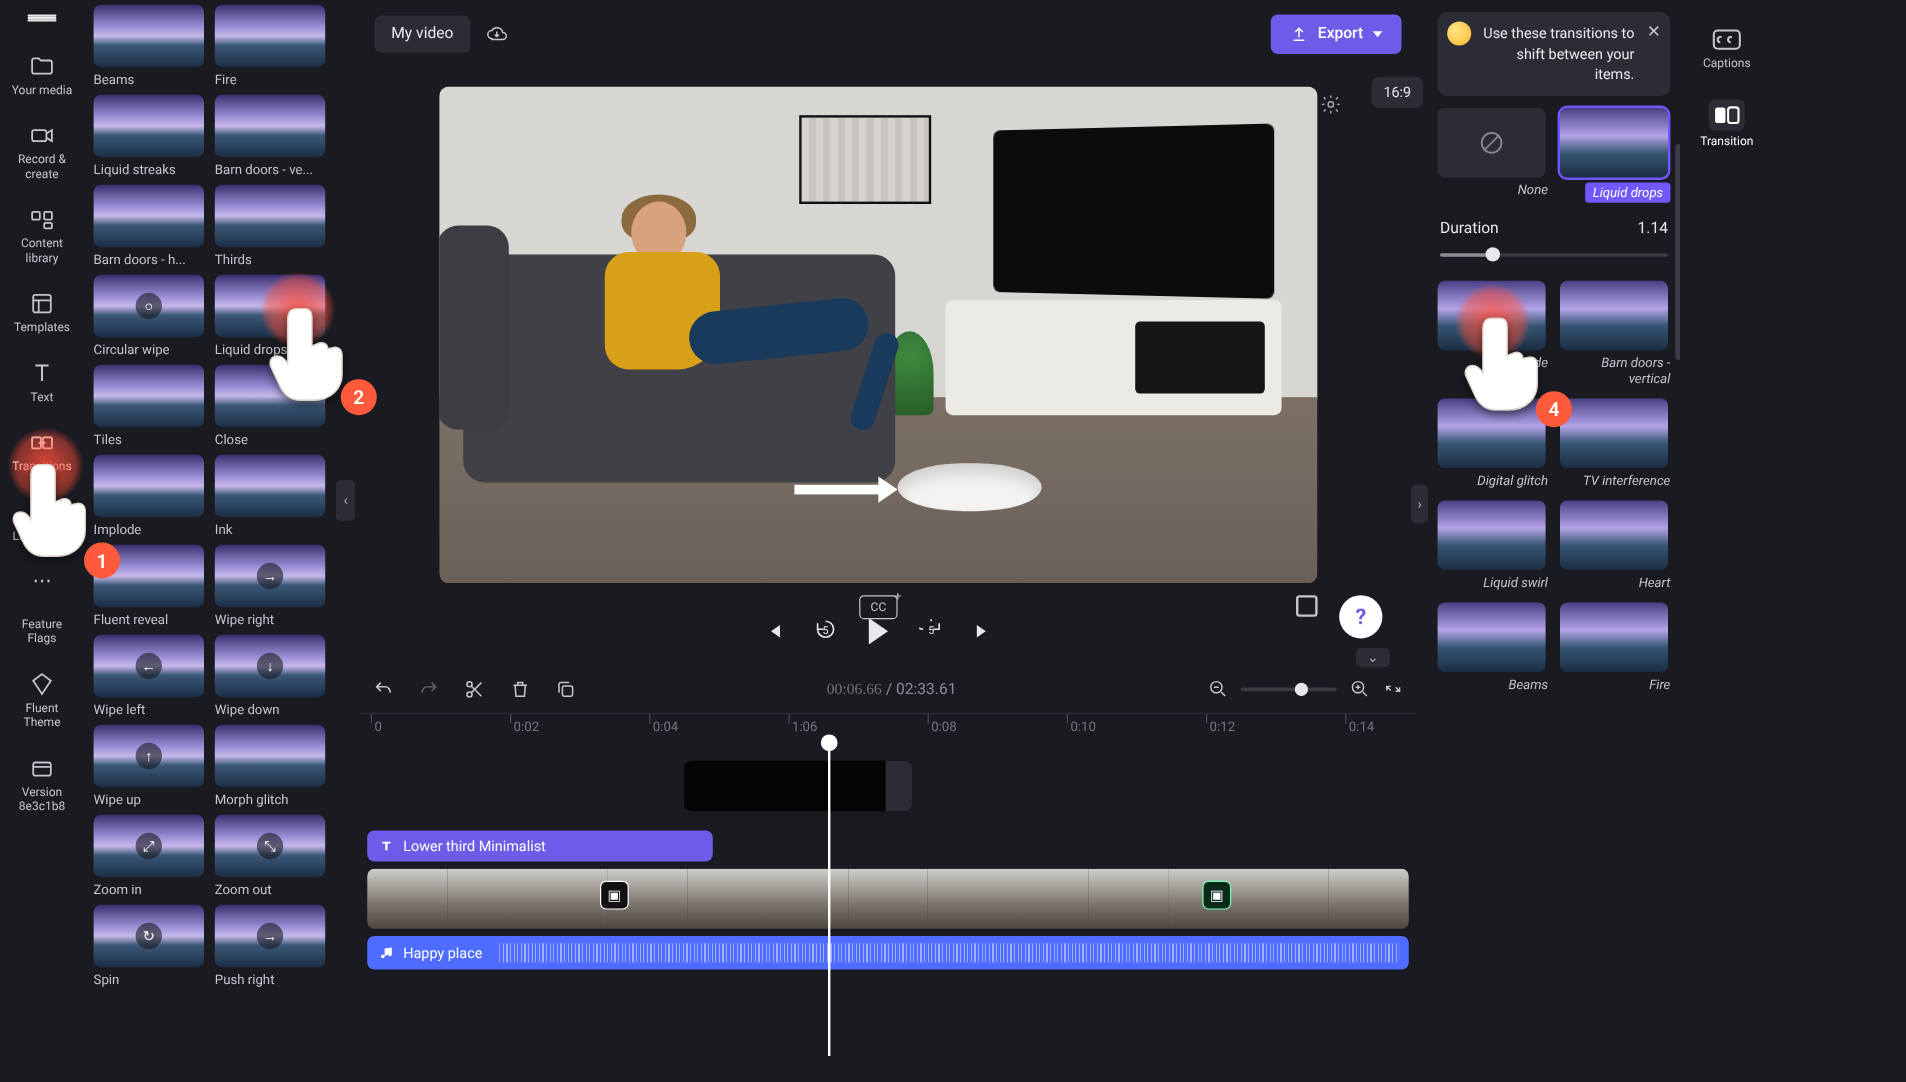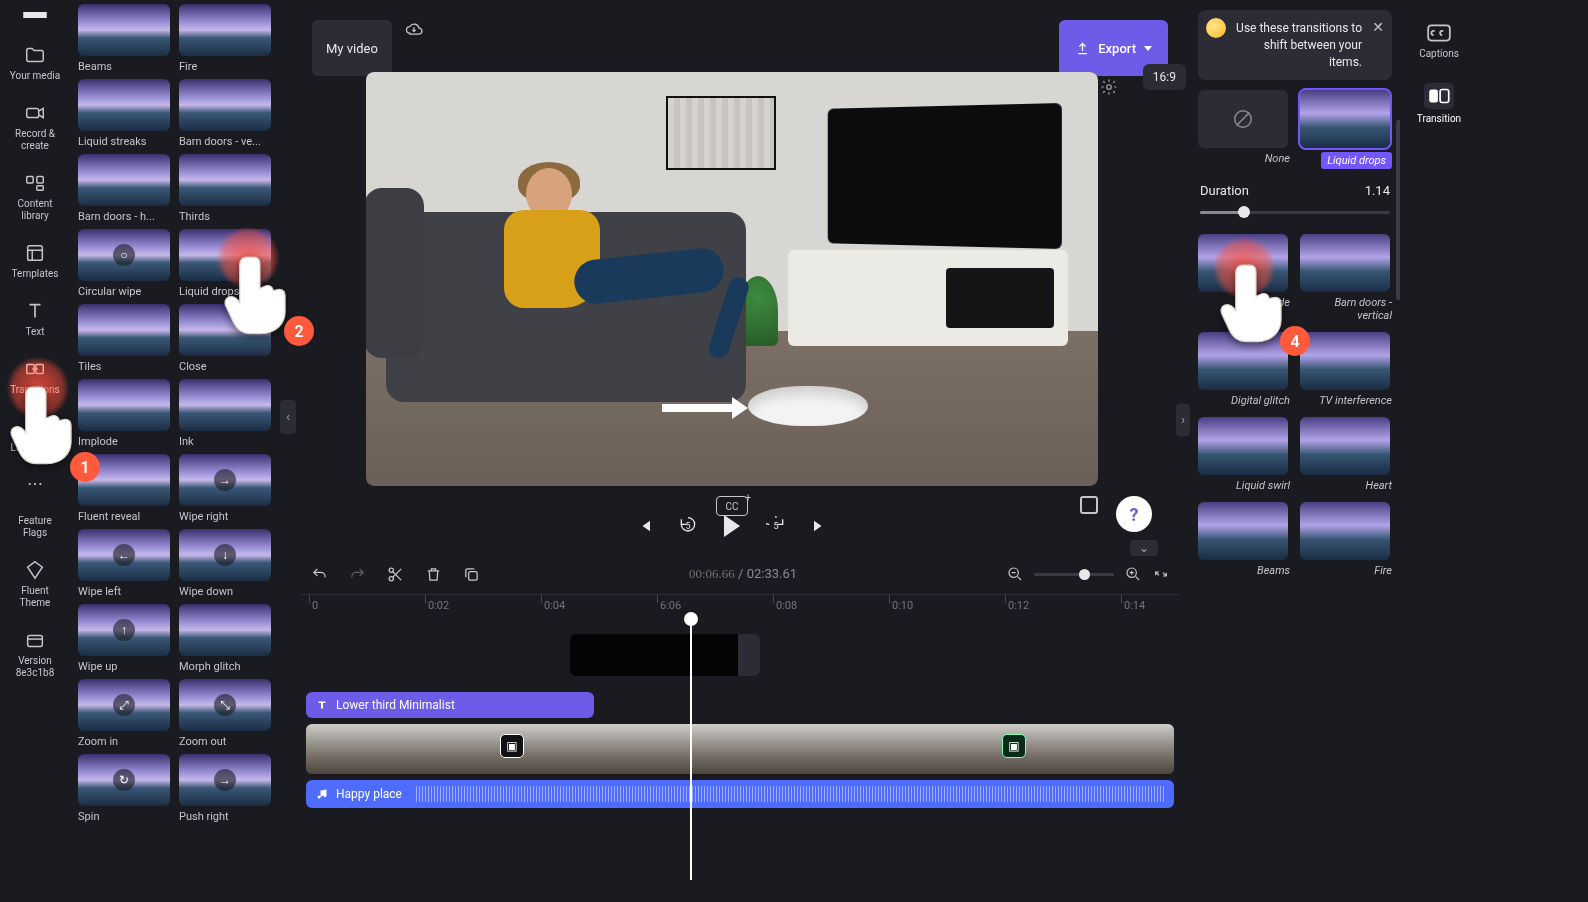--- a/index.html
+++ b/index.html
@@ -20,21 +20,21 @@
   .lib-item { width: 92px; cursor: pointer; }
   .lib-thumb { width: 92px; height: 52px; border-radius: 6px; background: linear-gradient(180deg, #3a2f6d 0%, #9a8fd6 35%, #c7b8ea 50%, #3b5878 65%, #1b2d44 100%); position: relative; overflow: hidden; }
   .lib-thumb .badge { position: absolute; left: 50%; top: 50%; transform: translate(-50%,-50%); width: 22px; height: 22px; background: rgba(26,26,33,.6); border-radius: 50%; display: flex; align-items: center; justify-content: center; color: #fff; font-size: 12px; }
   .lib-label { margin-top: 4px; font-size: 11px; color: #c5c5cc; white-space: nowrap; overflow: hidden; text-overflow: ellipsis; }
 
   
   .collapse-handle { position: absolute; left: 280px; top: 400px; width: 16px; height: 34px; background: #2c2c36; border-radius: 4px; display: flex; align-items: center; justify-content: center; color: #aaa; cursor: pointer; }
 
   
   .center { position: absolute; left: 300px; top: 0; width: 880px; height: 902px; }
-  .topbar { height: 56px; display: flex; padding: 0 12px; gap: 12px; margin-top: 20px; }
+  .topbar { height: 56px; display: flex; align-items: center; padding: 0 12px; gap: 12px; }
   .proj-chip { background: #2c2c36; padding: 8px 14px; border-radius: 6px; font-size: 13px; display: flex; align-items: center; gap: 10px; }
   .topbar-spacer { flex: 1; }
   .export-btn { background: #6c5ce7; color: #fff; padding: 9px 16px; border-radius: 6px; display: flex; align-items: center; gap: 8px; cursor: pointer; font-size: 13px; font-weight: 500; }
   .export-btn .chev { border-left: 4px solid transparent; border-right: 4px solid transparent; border-top: 5px solid #fff; }
   .aspect-pill { position: absolute; right: -6px; top: 64px; background: #2c2c36; border-radius: 6px; padding: 6px 10px; font-size: 12px; color: #e8e8ea; }
 
   .gear { position: absolute; right: 62px; top: 78px; color: #aaa; font-size: 16px; cursor: pointer; }
 
   
   .preview-wrap { position: absolute; left: 66px; top: 72px; width: 732px; height: 414px; background: #000; border-radius: 8px; overflow: hidden; }
@@ -474,21 +474,21 @@
               <path d="M4 9l5 5M4 14V9h5M20 15l-5-5M20 10v5h-5"></path>
             </svg>
           </div>
       </div>
     </div>
 
     <div class="ruler" id="ruler">
         <span class="tick" style="left: 12px;">0</span>
         <span class="tick" style="left: 128px;">0:02</span>
         <span class="tick" style="left: 244px;">0:04</span>
-        <span class="tick" style="left: 360px;">6:06</span>
+        <span class="tick" style="left: 360px;">1:06</span>
         <span class="tick" style="left: 476px;">0:08</span>
         <span class="tick" style="left: 592px;">0:10</span>
         <span class="tick" style="left: 708px;">0:12</span>
         <span class="tick" style="left: 824px;">0:14</span>
       </div>
 
     <div class="track-area">
       <div class="blk-clip">
           <div class="join"></div>
         </div>

